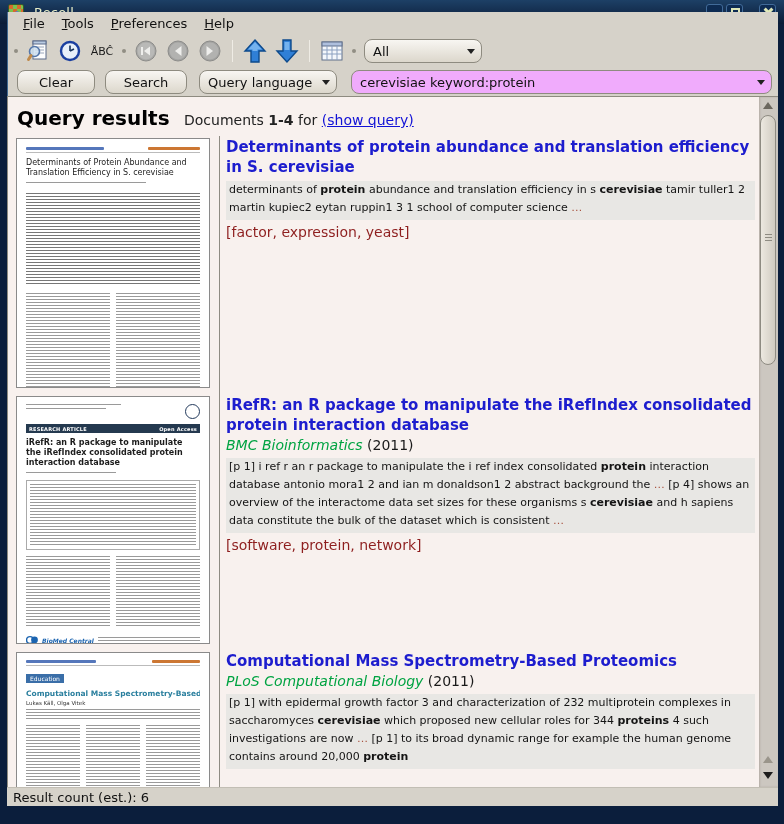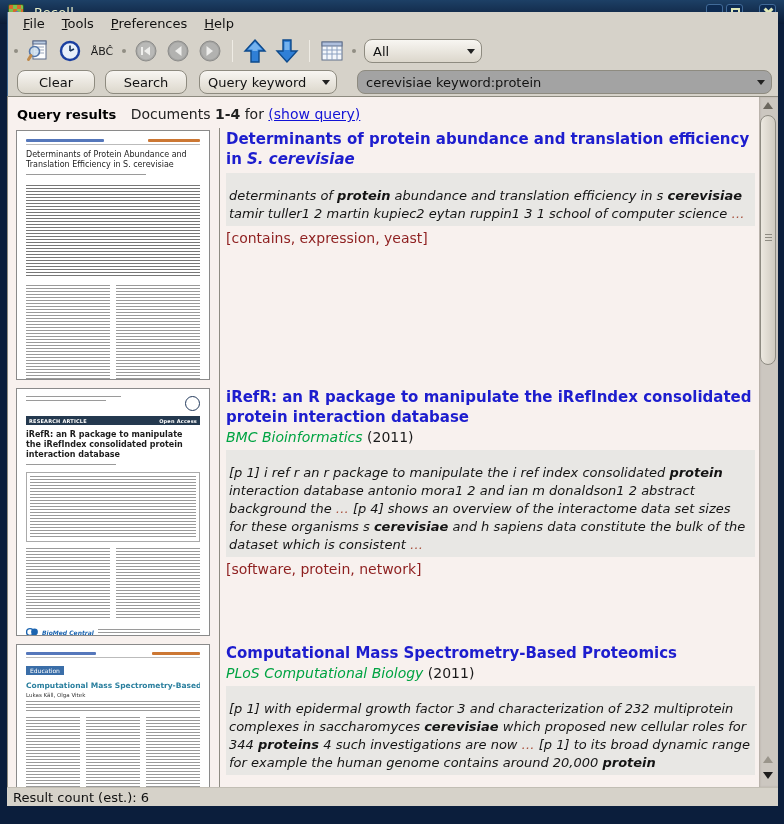--- a/index.html
+++ b/index.html
@@ -56,48 +56,48 @@
     font-size:13px; color:#111; height:24px;
     display:flex; align-items:center;
   }
   .btn { justify-content:center; cursor:default; }
   .combo { justify-content:space-between; padding:0 6px 0 8px; cursor:default; }
   .chev { width:0; height:0; border-left:4px solid transparent; border-right:4px solid transparent; border-top:5px solid #222; margin-left:6px; }
   .searchrow { height:28px; display:flex; align-items:center; padding:0 6px 0 10px; }
   .btn.clear { width:78px; }
   .btn.search { width:82px; margin-left:10px; }
   .combo.qlang { width:138px; margin-left:12px; }
-  .combo.query { flex:1; margin-left:20px; background:#a3a3a3; }
+  .combo.query { flex:1; margin-left:14px; background:#f0abfc; }
   .combo.query input {
     border:none; background:transparent; outline:none; flex:1;
     font-family:inherit; font-size:13px; color:#111;
   }
   
   .results-frame {
     flex:1; position:relative; background:#f8f1ee;
     border-top:1px solid #8e8b80; border-left:1px solid #8e8b80;
     overflow:hidden;
   }
   .results-scroll-area { position:absolute; inset:0 19px 0 0; overflow:hidden; }
   .res-header { padding:9px 0 2px 9px; font-size:14px; color:#222; }
-  .res-header .qr-title { font-size:13px; font-weight:bold; color:#000; margin-right:10px; }
+  .res-header .qr-title { font-size:20px; font-weight:bold; color:#000; margin-right:10px; }
   .res-header .bold { font-weight:bold; }
   .res-header a.showq { color:#1212d6; text-decoration:underline; cursor:pointer; }
   .result-row { display:flex; padding-left:6px; }
   .row-1 { height:258px; margin-top:4px; } .row-2 { height:256px; } .row-3 { height:260px; }
   .thumb-cell { width:206px; flex:none; border-right:1px solid #8f8c83; padding:2px 8px 4px 2px; }
   .text-cell { flex:1; padding:1px 4px 0 6px; min-width:0; }
   .res-title { font-size:15px; font-weight:bold; color:#1d1dce; line-height:20px; cursor:pointer; }
-  .res-title .seg-italic { font-style:italic; }
+  .res-title .seg-italic { }
   .res-authors { font-size:14px; color:#1a1a1a; line-height:18px; margin-top:3px; }
   .res-journal { font-size:14px; line-height:18px; margin-top:1px; color:#1a1a1a; }
   .res-journal .jname { color:#00a342; font-style:italic; }
   .res-snippet {
-    margin-top:4px; background:#e8e7e4; padding:14px 4px 3px 3px;
-    font-size:13px; line-height:18px; color:#141414;font-style:italic;
+    margin-top:4px; background:#e8e7e4; padding:0 4px 3px 3px;
+    font-size:11px; line-height:18px; color:#141414;
   }
   .res-snippet .seg-bold { font-weight:bold; }
   .res-snippet .seg-ellipsis { color:#a8523f; }
   .res-keywords { font-size:14px; color:#8e1f1f; margin-top:3px; line-height:18px; }
   
   .thumb { width:194px; background:#fff; border:1px solid #8a8a8a; overflow:hidden; position:relative; cursor:pointer; }
   .t1 { height:250px; } .t2 { height:248px; } .t3 { height:250px; }
   .fake { background:repeating-linear-gradient(to bottom,#777 0,#777 1px,transparent 1px,transparent 3px); }
   .fake.light { background:repeating-linear-gradient(to bottom,#9a9a9a 0,#9a9a9a 1px,transparent 1px,transparent 3px); }
   .thumb-pad { padding:8px 9px; }
@@ -233,21 +233,21 @@
     <div class="combo" style="width:118px; margin-left:4px;">
       <span>All</span>
       <span class="chev"></span>
     </div>
   </div>
 
   <div class="searchrow">
     <div class="btn clear">Clear</div>
     <div class="btn search">Search</div>
     <div class="combo qlang">
-      <span>Query keyword</span>
+      <span>Query language</span>
       <span class="chev"></span>
     </div>
     <div class="combo query">
       <input type="text" value="cerevisiae keyword:protein" style="">
       <span class="chev"></span>
     </div>
   </div>
 
   <div class="results-frame">
     <div class="results-scroll-area">
@@ -274,21 +274,21 @@
               <div class="cols" style="margin-top:8px;">
                 <div class="col fake light" style="height:100px;"></div>
                 <div class="col fake light" style="height:100px;"></div>
               </div>
             </div>
           </div>
         </div>
         <div class="text-cell">
           <div class="res-title"><span class="seg-normal">Determinants of protein abundance and translation efficiency in </span><span class="seg-italic">S. cerevisiae</span></div>
           <div class="res-snippet"><span class="seg-normal">determinants of </span><span class="seg-bold">protein</span><span class="seg-normal"> abundance and translation efficiency in s </span><span class="seg-bold">cerevisiae</span><span class="seg-normal"> tamir tuller1 2 martin kupiec2 eytan ruppin1 3 1 school of computer science </span><span class="seg-ellipsis">…</span></div>
-          <div class="res-keywords">[contains, expression, yeast]</div>
+          <div class="res-keywords">[factor, expression, yeast]</div>
         </div>
       </div>
 
       <div class="result-row row-2">
         <div class="thumb-cell">
           <div class="thumb t2">
             <div class="thumb-pad" style="padding-top:7px;">
               <div style="display:flex;justify-content:space-between;align-items:flex-start;">
                 <div style="width:100px;">
                   <div class="bar fake light" style="height:2px;width:95px;border-radius:0;"></div>

